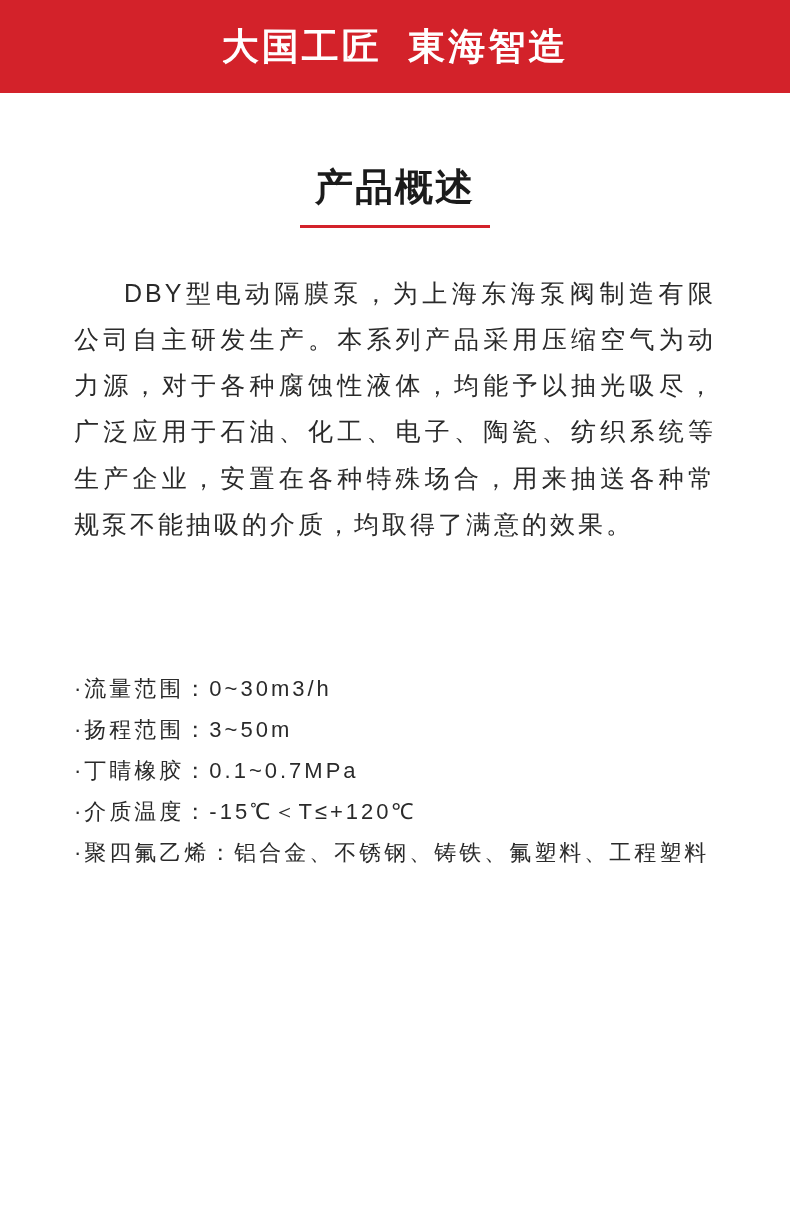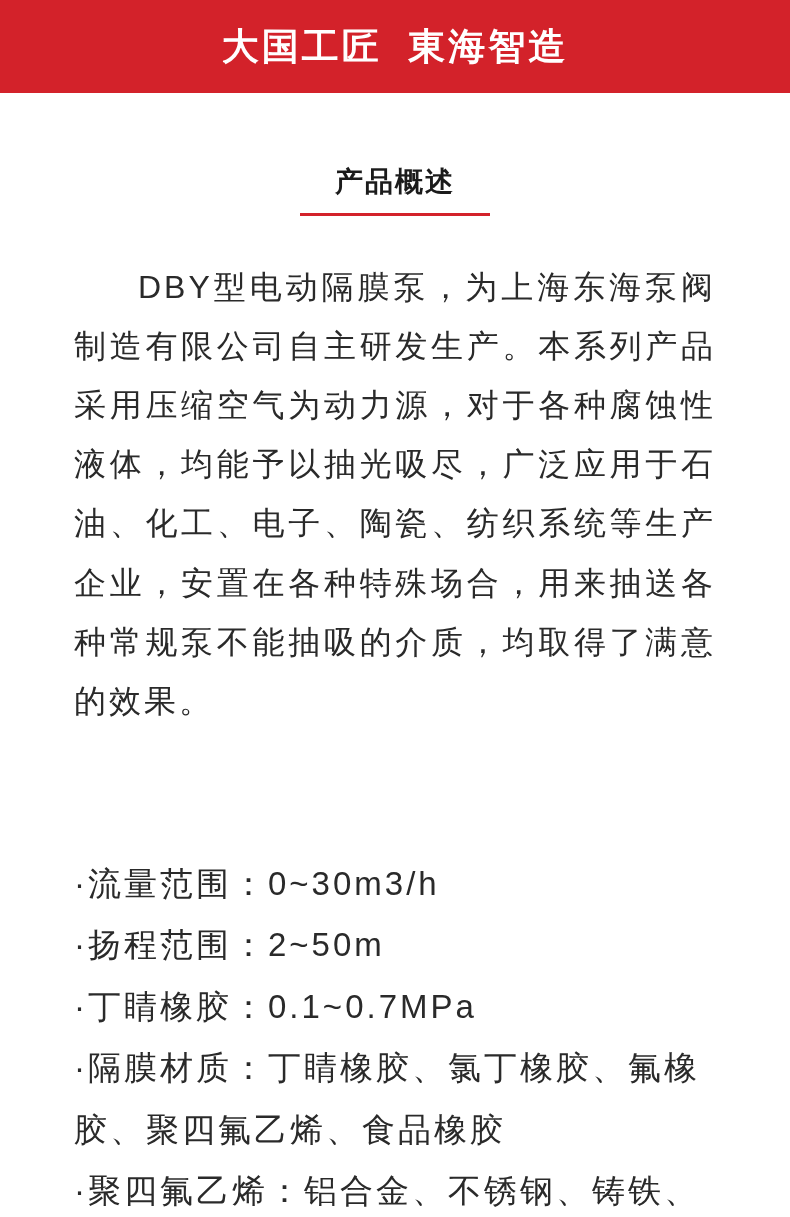--- a/index.html
+++ b/index.html
@@ -38,48 +38,48 @@
     letter-spacing: 3px;
     line-height: 1;
     white-space: pre;
   }
 
   
   .section-head {
     text-align: center;
   }
   .section-title {
-    font-size: 28px;
+    font-size: 38px;
     font-weight: bold;
     color: #1b1b1b;
     letter-spacing: 2px;
     line-height: 1.2;
   }
   .title-underline {
     width: 190px;
     height: 3px;
     background: #d3222a;
     margin: 14px auto 0 auto;
   }
 
   
   .overview-body {
     margin: 42px 74px 0 74px;
-    font-size: 32px;
+    font-size: 25px;
     line-height: 1.85;
     letter-spacing: 3px;
     color: #2a2a2a;
     text-align: justify;
     text-indent: 2em;
   }
 
   
   .conditions {
     margin: 46px 74px 0 74px;
-    font-size: 33px;
+    font-size: 22px;
     line-height: 1.86;
     letter-spacing: 3px;
     color: #2a2a2a;
   }
   .cond-item {
     display: block;
     white-space: normal;
   }
 
   .spacer-top { height: 72px; }
@@ -101,19 +101,19 @@
     <div class="title-underline"></div>
   </div>
 
   <div class="overview-body">DBY型电动隔膜泵，为上海东海泵阀制造有限公司自主研发生产。本系列产品采用压缩空气为动力源，对于各种腐蚀性液体，均能予以抽光吸尽，广泛应用于石油、化工、电子、陶瓷、纺织系统等生产企业，安置在各种特殊场合，用来抽送各种常规泵不能抽吸的介质，均取得了满意的效果。</div>
 
   <div class="spacer-mid"></div>
 
 
   <div class="conditions">
     <div class="cond-item">·流量范围：0~30m3/h</div>
-    <div class="cond-item">·扬程范围：2~50m</div>
+    <div class="cond-item">·扬程范围：3~50m</div>
     <div class="cond-item">·丁睛橡胶：0.1~0.7MPa</div>
-    <div class="cond-item">·隔膜材质：丁睛橡胶、氯丁橡胶、氟橡胶、聚四氟乙烯、食品橡胶</div>
+    <div class="cond-item">·介质温度：-15℃＜T≤+120℃</div>
     <div class="cond-item">·聚四氟乙烯：铝合金、不锈钢、铸铁、氟塑料、工程塑料</div>
   </div>
 
 </div>
 
 </body></html>

